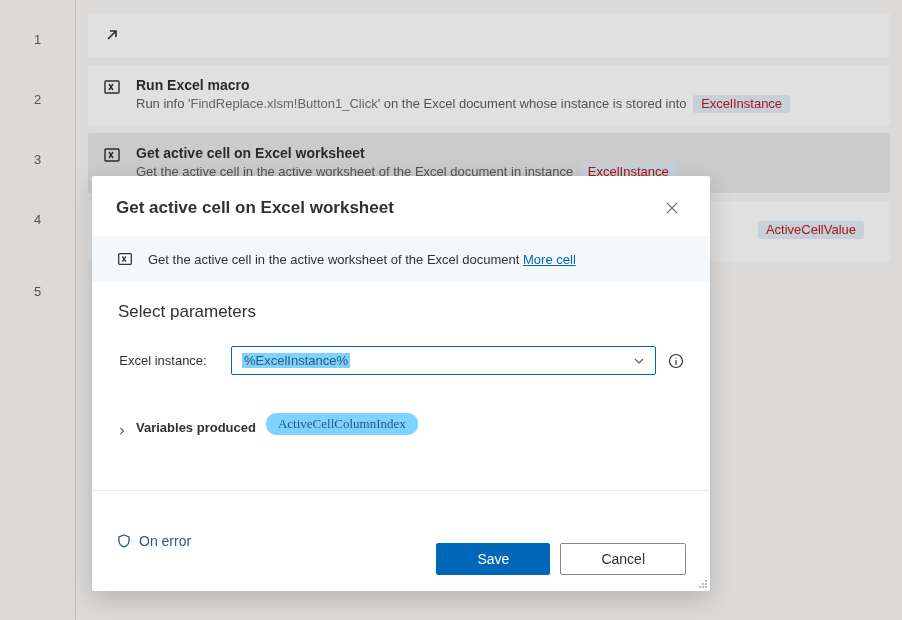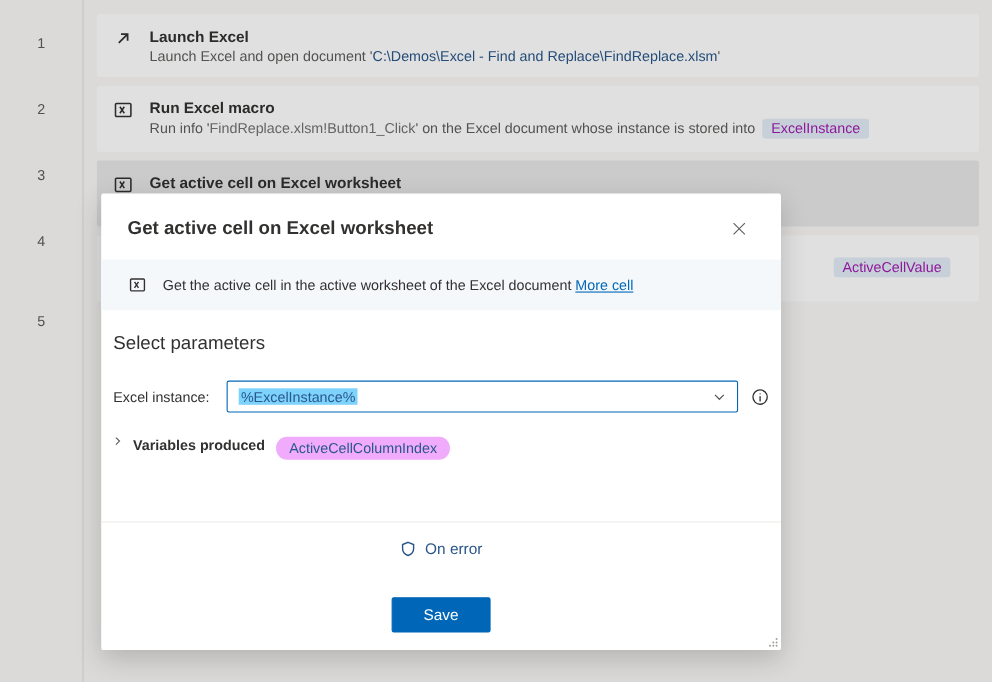--- a/index.html
+++ b/index.html
@@ -79,21 +79,21 @@
     }
     .flow-subtitle .path {
       color: #29578a;
     }
     .flow-subtitle .macro {
       color: #737373;
     }
     .var-chip {
       display: inline-block;
       background: #e3ecf7;
-      color: #a21caf;
+      color: #b91c1c;
       padding: 1px 8px 2px 8px;
       border-radius: 3px;
       margin-left: 3px;
       font-size: 13px;
     }
     
     
     .modal {
       position: absolute;
       z-index: 20;
@@ -135,33 +135,34 @@
       gap: 14px;
       font-size: 13px;
       color: #323130;
     }
     .info-bar a {
       color: #0067b8;
       text-decoration: underline;
     }
     .info-icon { color: #323130; }
     .modal-body {
-      padding: 20px 11px;
+      padding: 20px 26px;
       flex: 1;
     }
     .section-title {
       font-size: 17px;
       font-weight: 400;
       color: #323130;
       margin-bottom: 24px;
     }
     .param-row {
       display: flex;
       align-items: center;
-      gap: 13px;
+      gap: 23px;
+      text-align: center;
     }
     .param-label {
       width: 90px;
       font-size: 13px;
       color: #323130;
     }
     .select-wrap {
       flex: 1;
       display: flex;
       align-items: center;
@@ -182,64 +183,64 @@
       font-size: 13px;
       background: #7dd3fc;
       padding: 0 2px;
     }
     .select-chevron { color: #605e5c; }
     .help-icon {
       color: #323130;
       width: 16px; height: 16px;
     }
     .vars-row {
-      margin-top: 22px;
-      display: flex;
-      align-items: flex-start;
+      margin-top: 38px;
+      display: flex;
+      align-items: flex-end;
       gap: 10px;
       font-size: 13px;
     }
     .expand-chev {
       color: #605e5c;
       font-size: 11px;
     }
     .vars-label {
       font-weight: 600;
       color: #323130;
     }
     .var-out {
       color: #29578a;
-      background: #f0abfc;
+      background: #7dd3fc;
       border-radius: 10px;
       padding: 3px 12px;
       font-size: 13px;
+      font-family: Liberation Serif, serif;
     }
     .modal-footer {
       border-top: 1px solid #edebe9;
       padding: 16px 24px 16px 24px;
       display: flex;
       align-items: center;
       justify-content: space-between;
       position: relative;
-      flex-direction: column;
     }
     .on-error {
       display: flex;
       align-items: center;
       gap: 7px;
       color: #29578a;
       font-size: 14px;
       cursor: pointer;
     }
     .footer-buttons {
       display: flex;
       gap: 10px;
     }
     .btn {
-      padding: 7px 28px;
+      padding: 7px 40px;
       font-size: 14px;
       border-radius: 2px;
       border: 1px solid transparent;
       cursor: pointer;
       margin-top: 36px;
     }
     .btn-primary {
       background: #0067b8;
       color: #ffffff;
       border-color: #0067b8;
@@ -269,26 +270,20 @@
     <div class="line-number">5</div>
   </div>
 
   <div class="flow-list">
 
     <div class="flow-item">
       <div class="flow-icon">
         <svg viewBox="0 0 20 20" width="20" height="20" fill="none" stroke="currentColor" stroke-width="1.6">
           <path d="M6 14 L14 6 M8 6 h6 v6"></path>
         </svg>
-      </div>
-      <div class="flow-content">
-        <div class="flow-title">Launch Excel</div>
-        <div class="flow-subtitle">
-          <span>Launch Excel and open document '</span><span class="path">C:\Demos\Excel - Find and Replace\FindReplace.xlsm</span><span>'</span>
-        </div>
       </div>
     </div>
 
     <div class="flow-item">
       <div class="flow-icon">
         <svg viewBox="0 0 20 20" width="20" height="20" fill="none" stroke="currentColor" stroke-width="1.4">
           <rect x="3" y="4" width="14" height="12" rx="1"></rect>
           <path d="M7 7 L11 13 M11 7 L7 13"></path>
         </svg>
       </div>
@@ -386,20 +381,21 @@
     <div class="on-error">
       <span>
         <svg viewBox="0 0 16 16" width="16" height="16" fill="none" stroke="currentColor" stroke-width="1.3">
           <path d="M8 2 L13 4 v4 c0 3 -2.5 5 -5 6 c-2.5 -1 -5 -3 -5 -6 V4 Z"></path>
         </svg>
       </span>
       <span>On error</span>
     </div>
     <div class="footer-buttons">
       <button class="btn btn-primary">Save</button>
+      <button class="btn btn-secondary">Cancel</button>
     </div>
     <div class="resize-grip">
       <svg viewBox="0 0 12 12" width="12" height="12" fill="currentColor">
         <circle cx="10" cy="10" r="0.9"></circle>
         <circle cx="7" cy="10" r="0.9"></circle>
         <circle cx="10" cy="7" r="0.9"></circle>
         <circle cx="4" cy="10" r="0.9"></circle>
         <circle cx="7" cy="7" r="0.9"></circle>
         <circle cx="10" cy="4" r="0.9"></circle>
       </svg>

